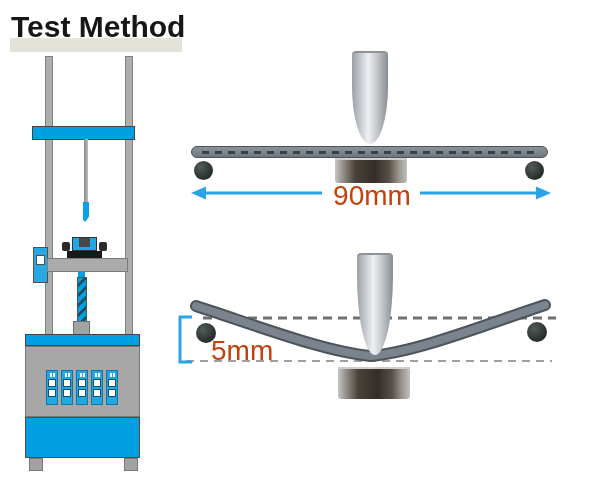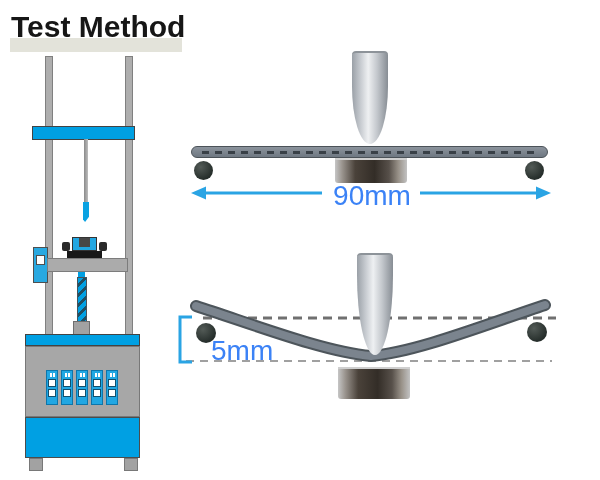--- a/index.html
+++ b/index.html
@@ -71,21 +71,21 @@
   .roller-bot-left{left:196px;top:323px;width:20px;height:20px;}
   .roller-bot-right{left:527px;top:322px;width:20px;height:20px;}
 
   .bar-top{left:191px;top:146px;width:357px;height:12px;border-radius:6px;
     background:linear-gradient(180deg,#8b939c,#6f7882);border:1px solid #4b5258;}
   .bar-top-dashes{position:absolute;left:10px;right:10px;top:4px;height:3px;
     background:repeating-linear-gradient(90deg,#394047 0 7px,rgba(0,0,0,0) 7px 13px);}
 
   .svg-layer{left:0;top:0;width:600px;height:480px;pointer-events:none;}
 
-  .dim-label{color:#3b82f6;font-size:28px;line-height:1;white-space:nowrap;}
+  .dim-label{color:#c2410c;font-size:28px;line-height:1;white-space:nowrap;}
   .label-90{left:325px;top:182px;width:94px;text-align:center;}
   .label-5{left:211px;top:337px;text-align:center;}
 </style>
 </head>
 <body>
 
 <div class="stage">
 
   <div class="abs title-highlight"></div>
   <div class="abs page-title">Test Method</div>

